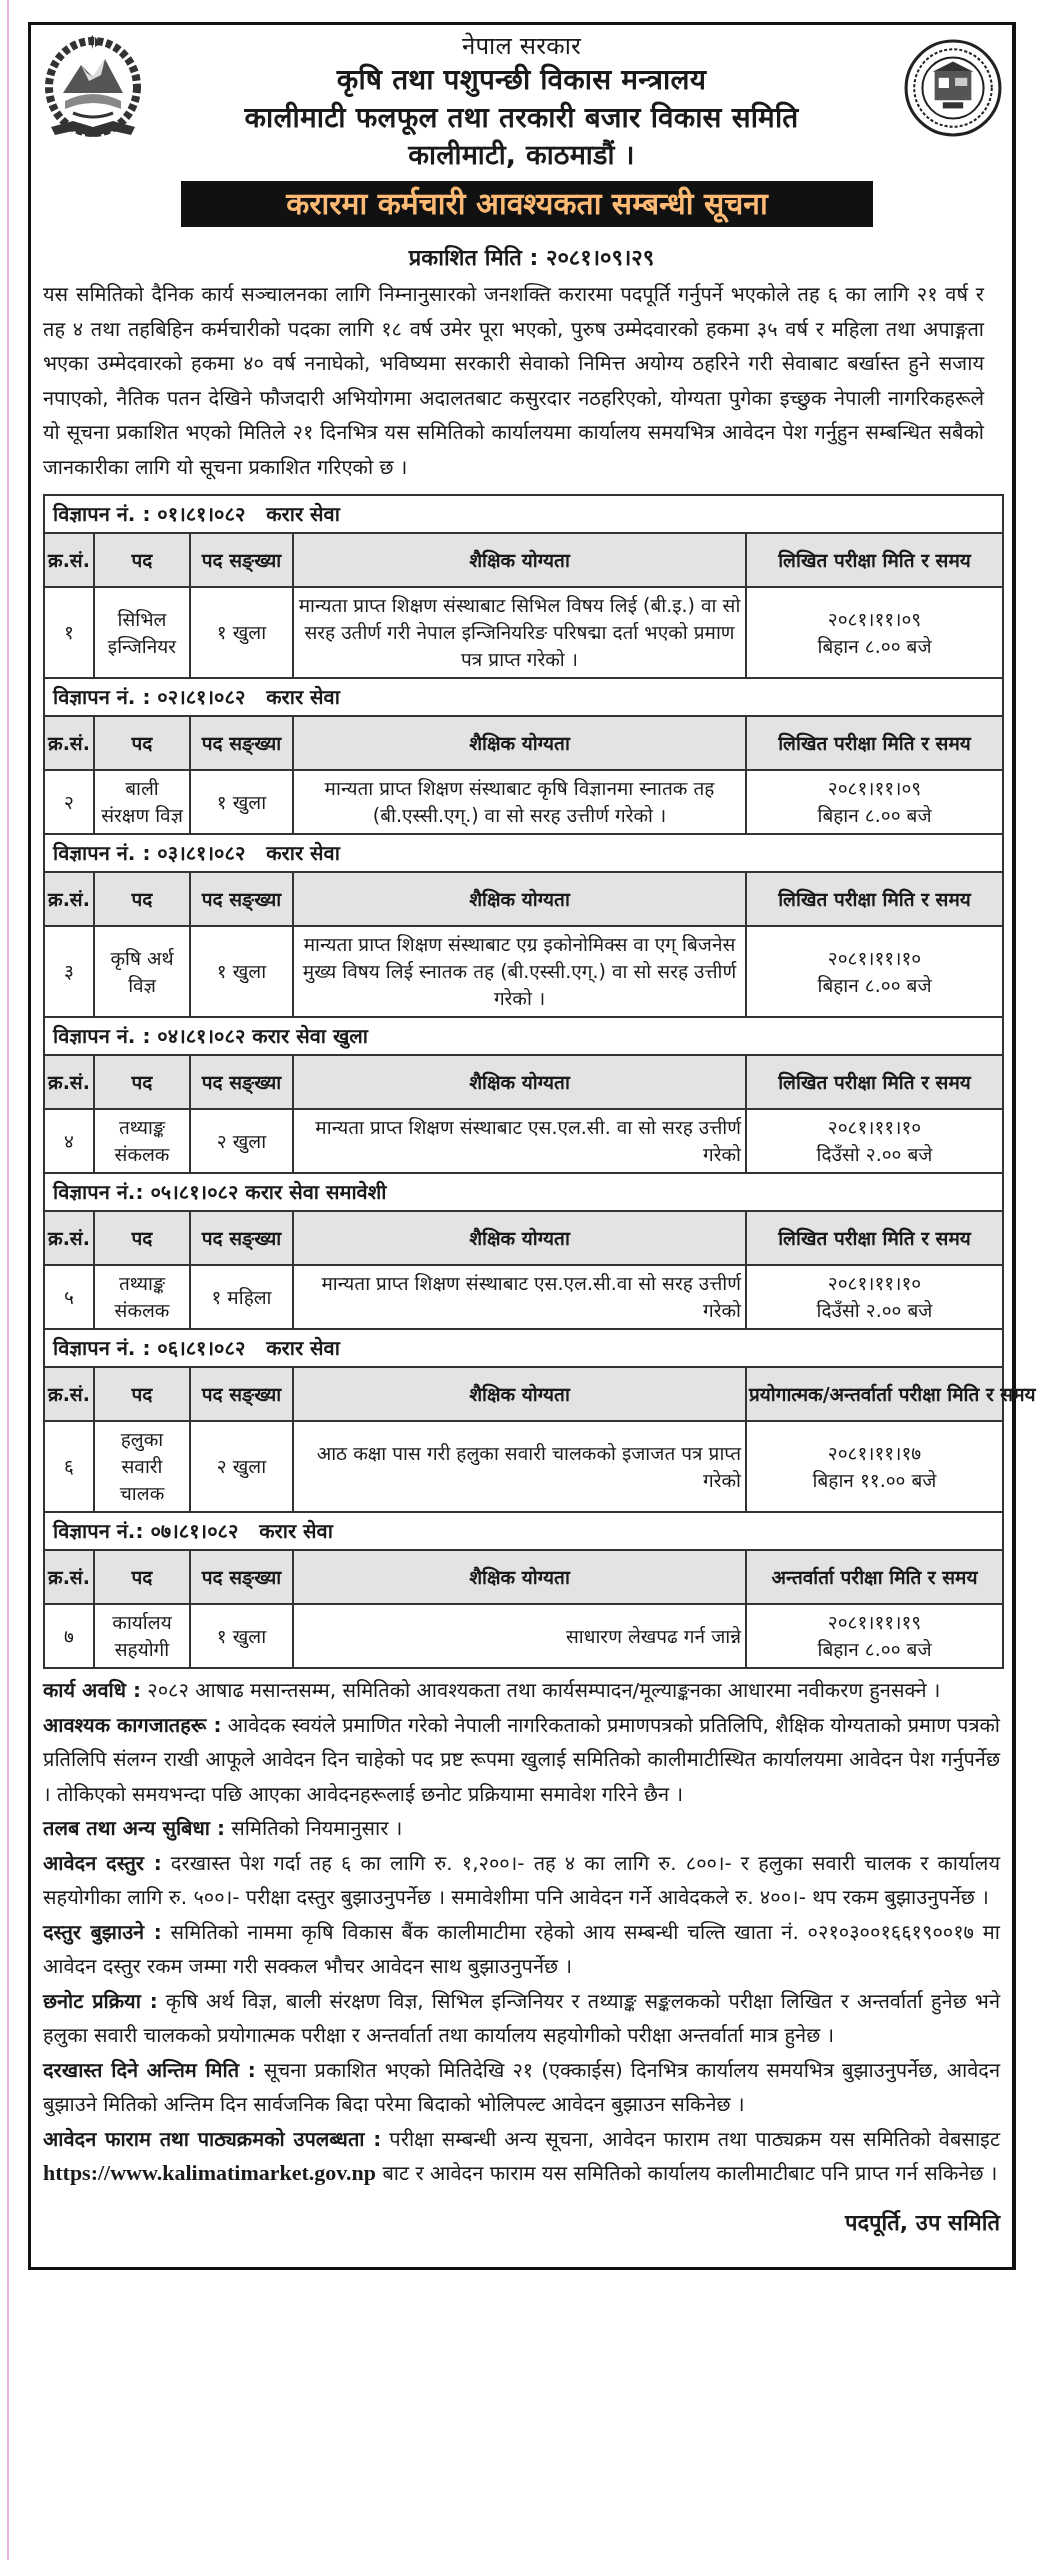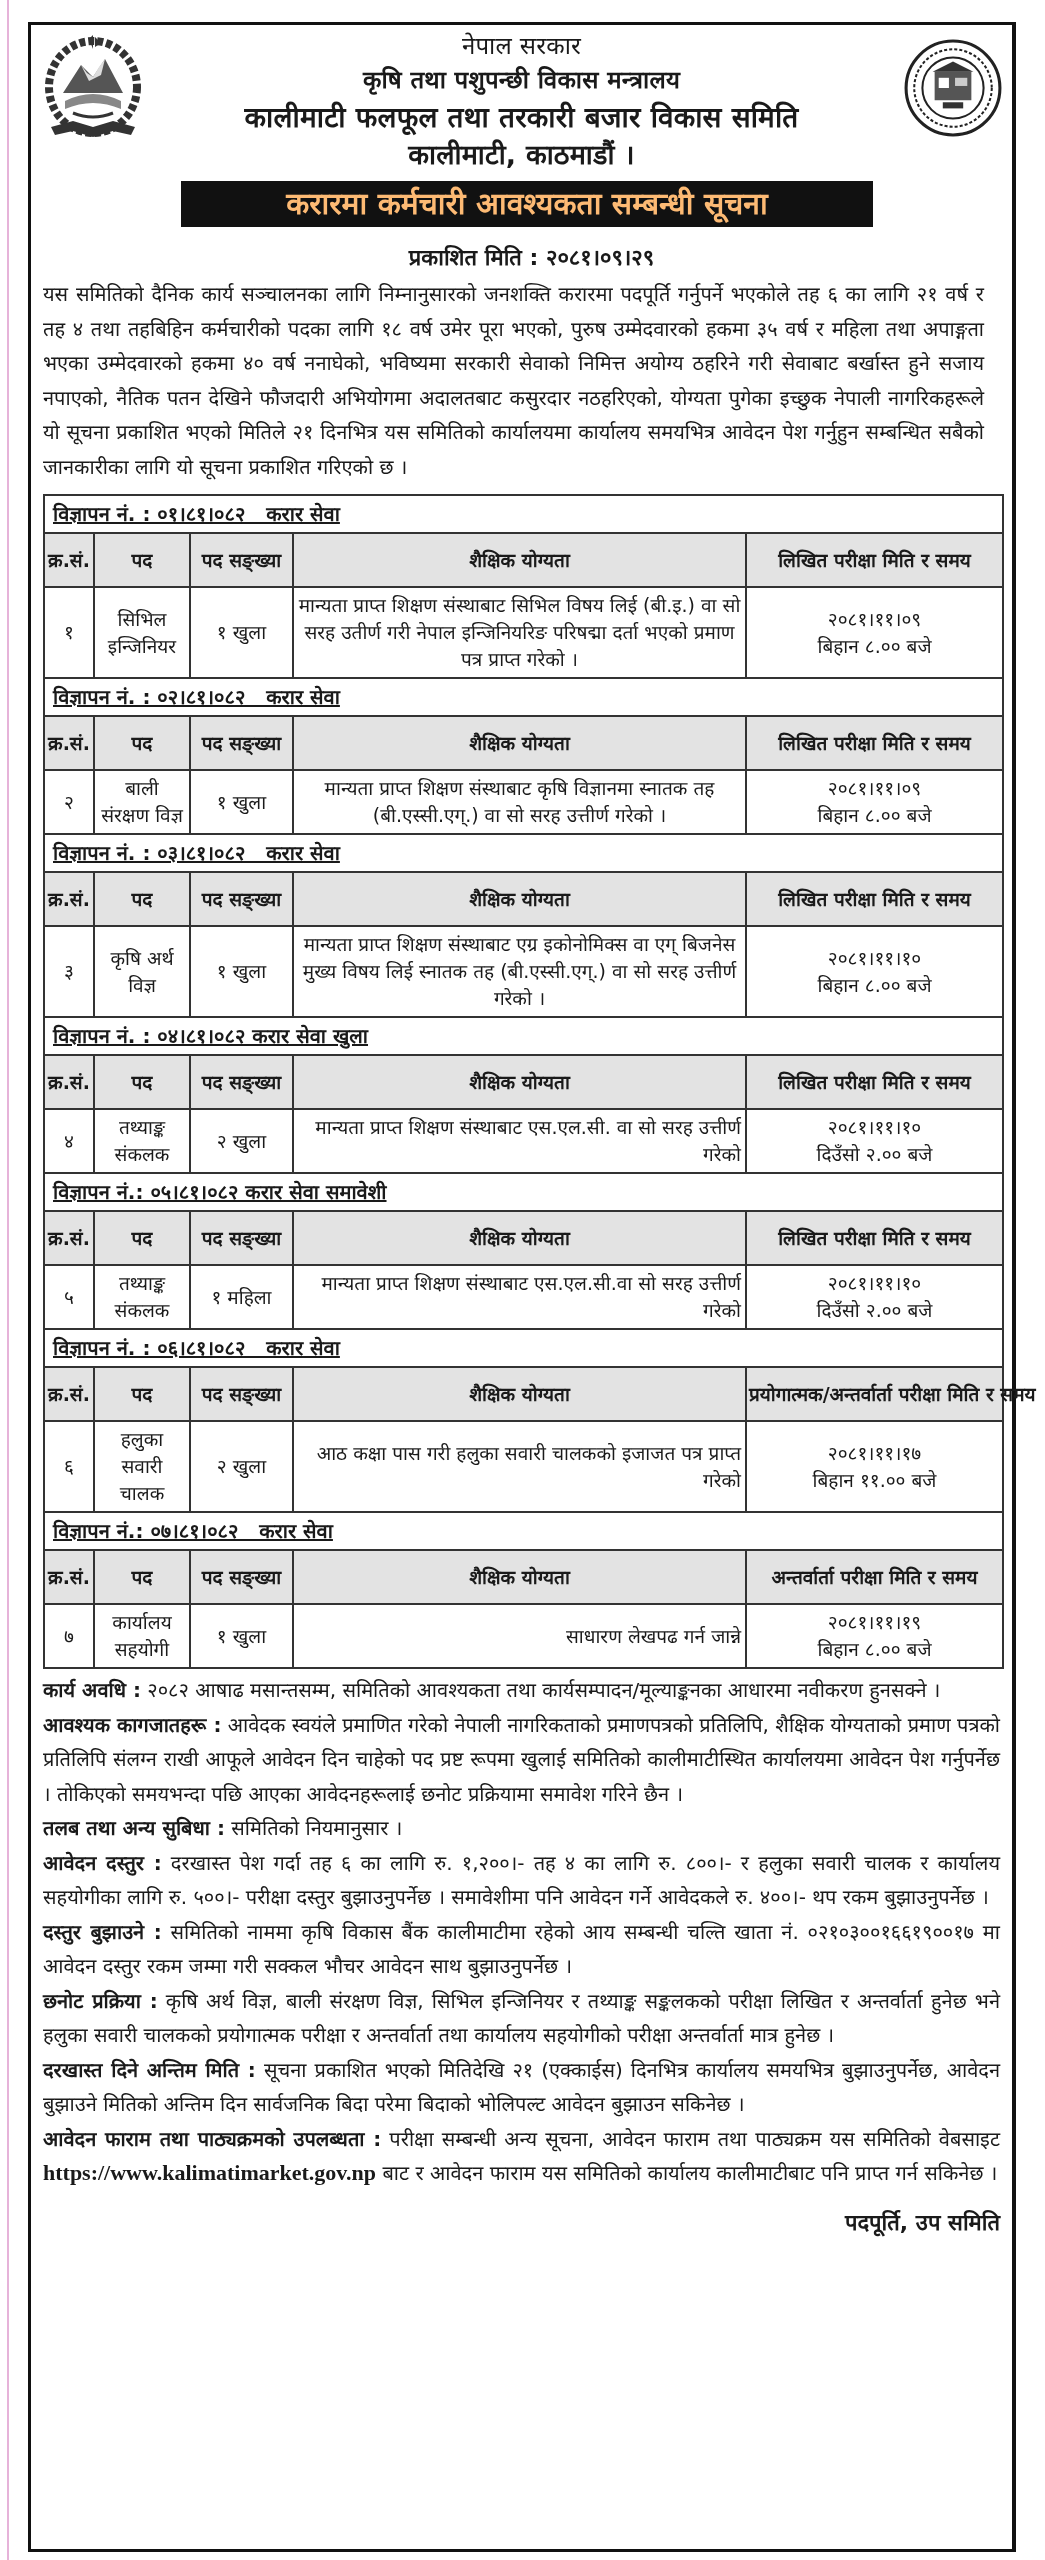--- a/index.html
+++ b/index.html
@@ -2,48 +2,47 @@
 <html><head>
 <meta charset="utf-8">
 <style>
   html, body { margin: 0; padding: 0; background: #ffffff; }
   body {
     width: 1045px; height: 2560px; position: relative; overflow: hidden;
     font-family: "DejaVu Sans", sans-serif; color: #1a1a1a;
   }
   .pink-line { position: absolute; left: 7px; top: 0; width: 2px; height: 2560px; background: #e6b3d9; }
   .frame {
-    position: absolute; left: 28px; top: 22px; width: 988px; height: 2530px;
+    position: absolute; left: 28px; top: 22px; width: 988px; height: 2248px;
     border: 3px solid #111; border-right-width: 4px; box-sizing: border-box; background: #fff;
   }
   .header { position: relative; height: 210px; text-align: center; }
   .logo { position: absolute; top: 10px; width: 100px; height: 110px; }
   .logo-left { left: 12px; }
   .logo-right { right: 8px; top: 12px; width: 102px; height: 102px; }
   .h-line { font-size: 25px; line-height: 40px; font-weight: bold; letter-spacing: 0.2px; }
   .h-line.l1 { padding-top: 6px; font-weight: normal; font-size: 24px; line-height: 30px; }
-  .h-line.l2 { font-size: 24px; line-height: 38px; }
+  .h-line.l2 { font-size: 28px; line-height: 38px; }
   .h-line.l3 { font-size: 28px; line-height: 38px; }
   .h-line.l4 { font-size: 27px; line-height: 36px; }
   .title-bar {
     position: absolute; left: 150px; top: 156px; width: 692px; height: 46px;
     background: #111; color: #fdba74; font-size: 30px; line-height: 46px; font-weight: bold; text-align: center;
   }
   .pub-date { text-align: center; font-size: 22px; font-weight: bold; line-height: 34px; margin-top: 6px; margin-left: 20px; }
   .intro {
     padding: 2px 28px 0 12px; font-size: 20px; line-height: 34.5px; text-align: justify;
   }
   .vac {
     margin: 10px 8px 0 12px; border: 2px solid #333; border-bottom: none;
   }
   .vac-section { border-bottom: 2px solid #333; }
   .vac-title {
     font-size: 20px; font-weight: bold; line-height: 36px; padding-left: 8px; border-bottom: 2px solid #333;
     white-space: pre;
-    text-decoration: underline;
   }
   table.vtable { width: 100%; border-collapse: collapse; table-layout: fixed; }
   table.vtable th {
     background: #e3e3e3; font-weight: bold; font-size: 19px; line-height: 26px; height: 36px;
     border-right: 2px solid #333; border-bottom: 2px solid #333; padding: 8px 2px; text-align: center; white-space: nowrap;
   }
   table.vtable td {
     font-size: 19px; line-height: 27px; border-right: 2px solid #333; padding: 4px 4px; text-align: center; vertical-align: middle;
   }
   table.vtable th:last-child, table.vtable td:last-child { border-right: none; }

